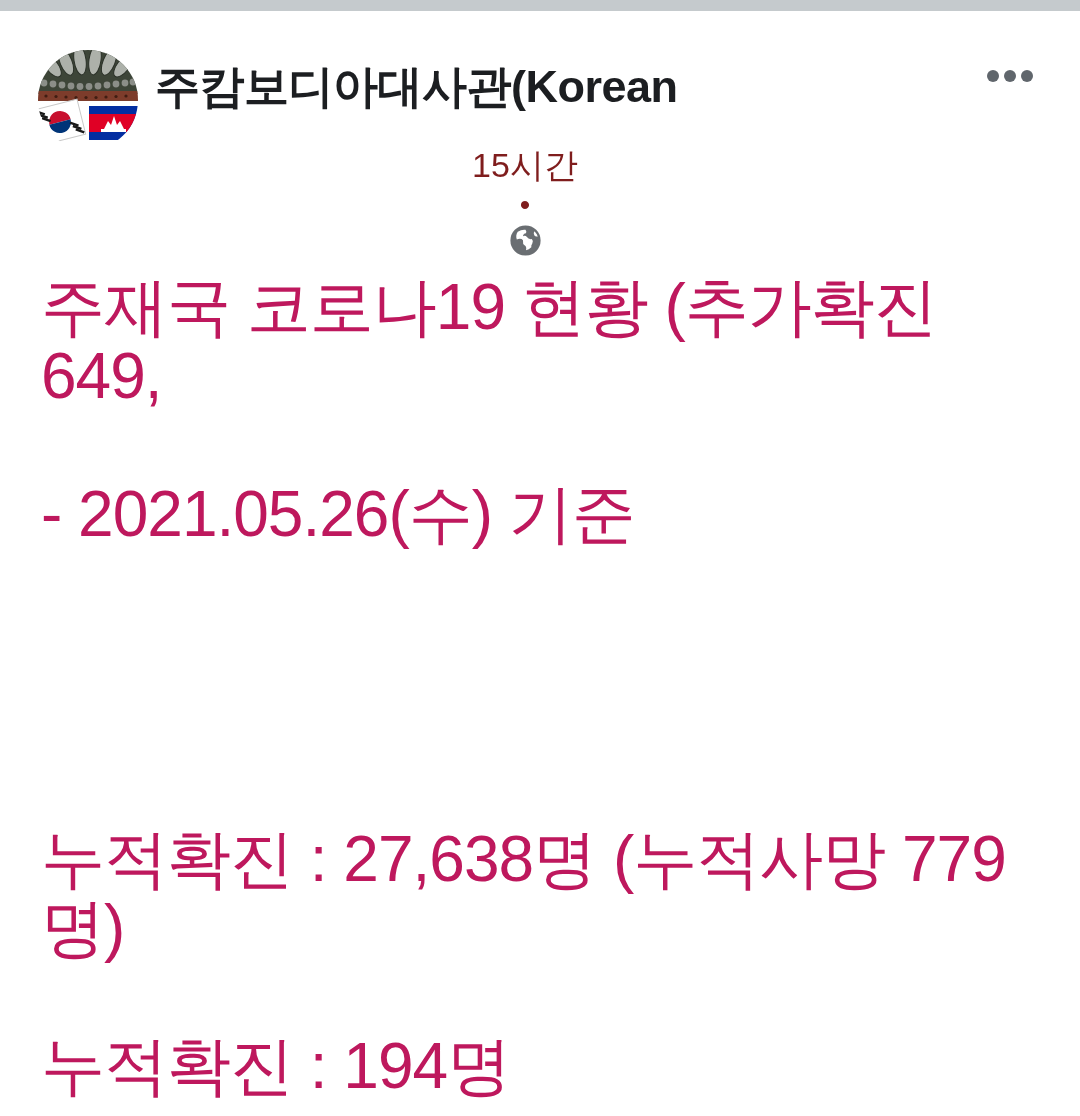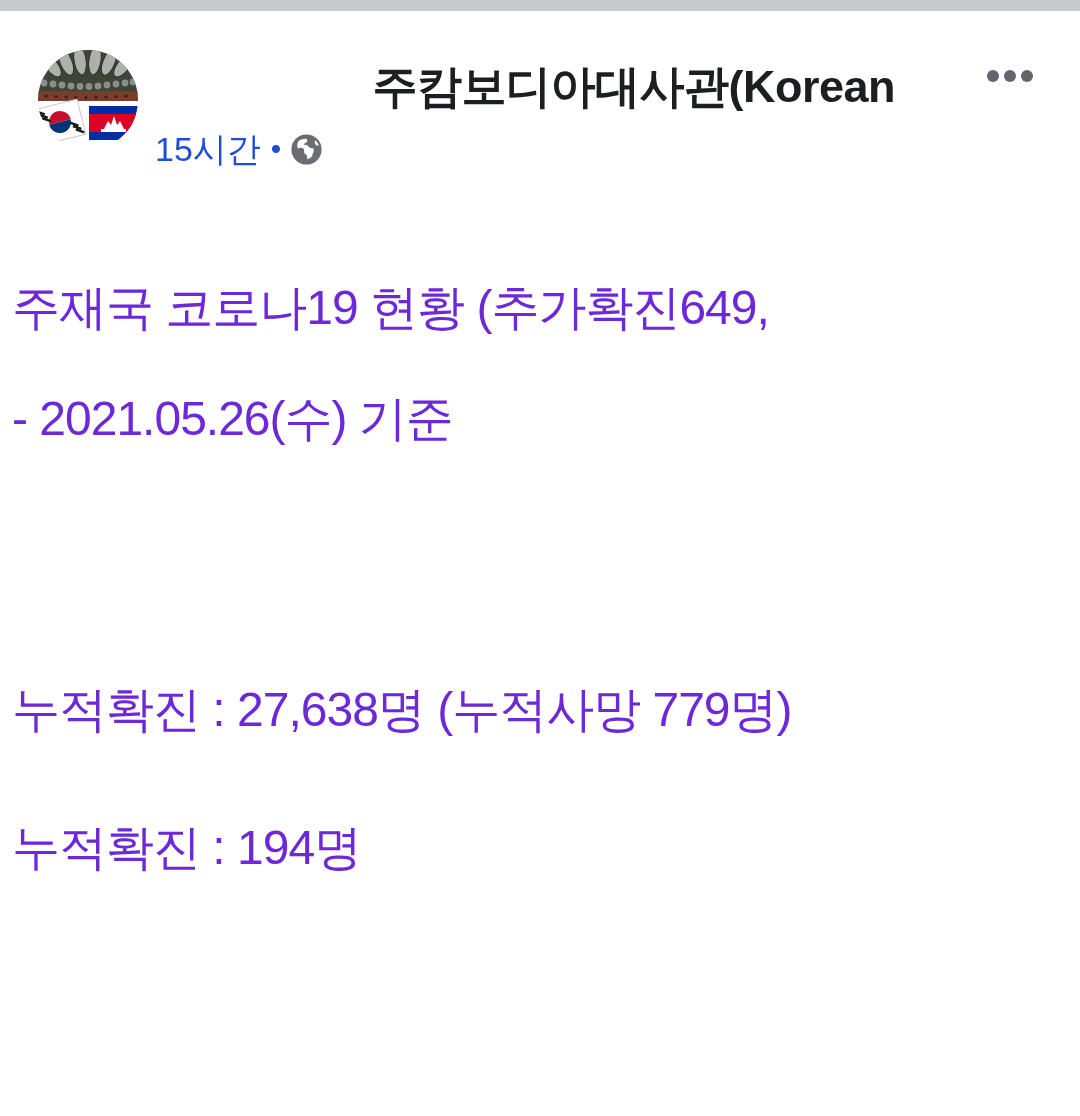--- a/index.html
+++ b/index.html
@@ -17,21 +17,20 @@
   .topbar {
     height: 11px;
     width: 100%;
     background: #c5cacd;
   }
 
   
   .post-header {
     position: relative;
     height: 222px;
-    text-align: right;
   }
   .avatar {
     position: absolute;
     left: 38px;
     top: 39px;
     width: 100px;
     height: 100px;
     border-radius: 50%;
     overflow: hidden;
     background: #fff;
@@ -47,26 +46,27 @@
   }
   .page-name {
     font-size: 45px;
     line-height: 62px;
     font-weight: 700;
     letter-spacing: -0.5px;
     color: #1c1e21;
     cursor: pointer;
   }
   .meta-row {
-    margin-top: 11px;
+    margin-top: 27px;
     display: flex;
     align-items: center;
     font-size: 34px;
     line-height: 40px;
-    color: #1d4ed8;
+    color: #7f1d1d;
+    flex-direction: column;
   }
   .meta-row .sep {
     margin: 0 10px;
     font-size: 30px;
   }
   .globe { width: 31px; height: 31px; display: block; }
 
   .more-button {
     position: absolute;
     left: 983px;
@@ -78,28 +78,28 @@
   }
   .more-button .dot {
     width: 12px;
     height: 12px;
     border-radius: 50%;
     background: #60666c;
   }
 
   
   .post-body {
-    padding: 40px 30px 0 12px;
-    font-size: 48px;
+    padding: 40px 30px 0 41px;
+    font-size: 64px;
     line-height: 69px;
     letter-spacing: -1px;
-    color: #6d28d9;
+    color: #be185d;
   }
   .post-body p { margin: 0; }
-  .post-body p + p { margin-top: 42px; }
+  .post-body p + p { margin-top: 69px; }
 </style>
 </head>
 <body>
 
 <div class="topbar"></div>
 
 <div class="post-header">
 
   <div class="avatar">
     <svg viewBox="0 0 100 100">

